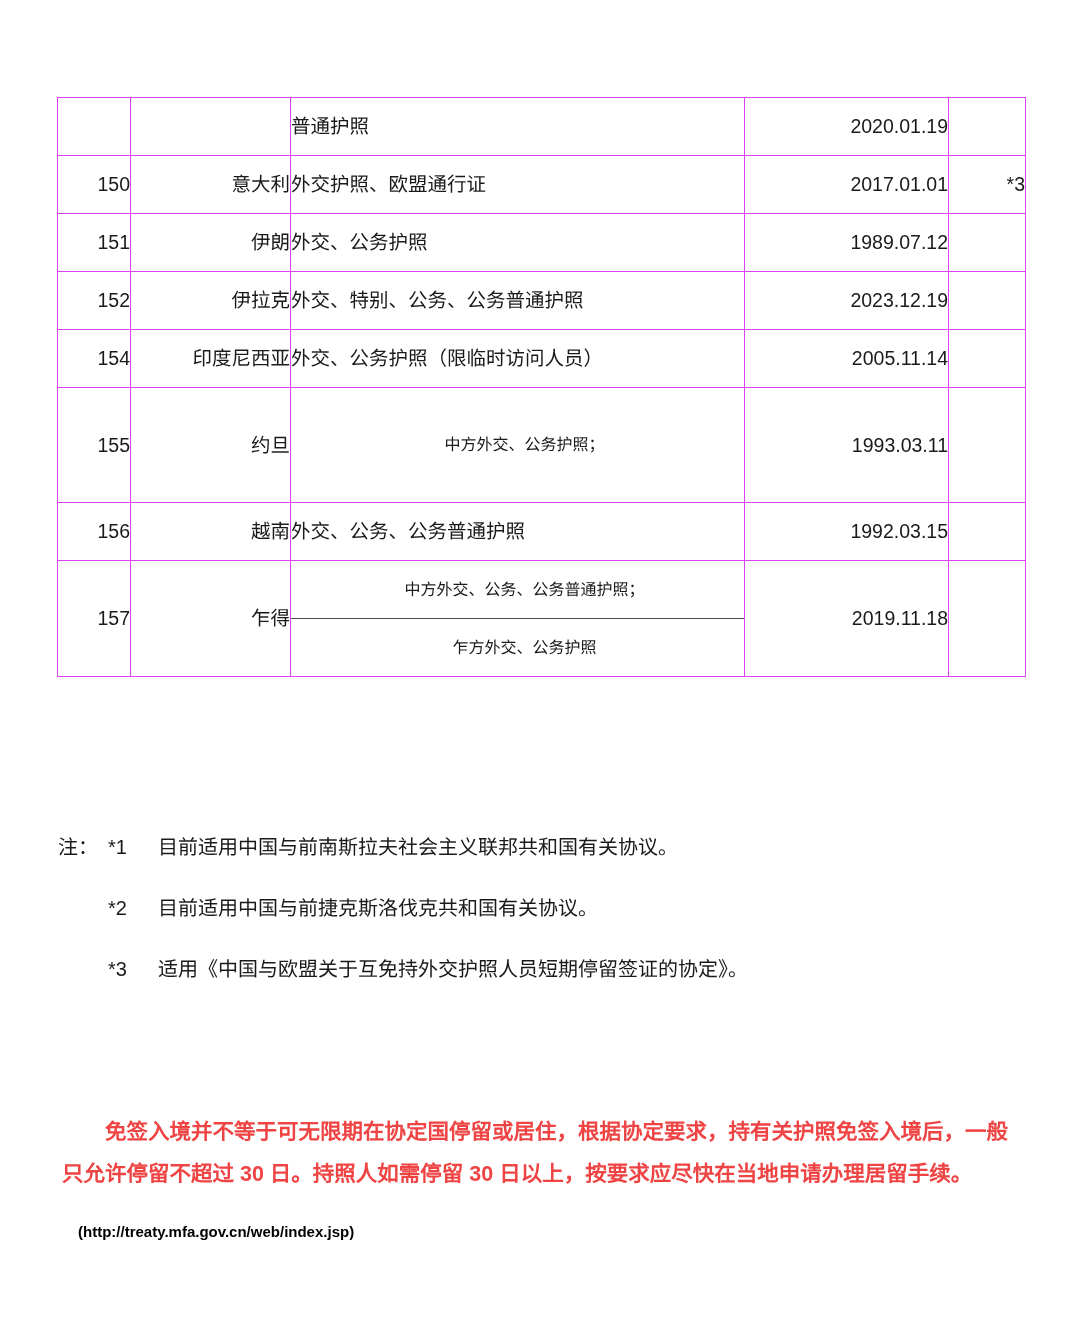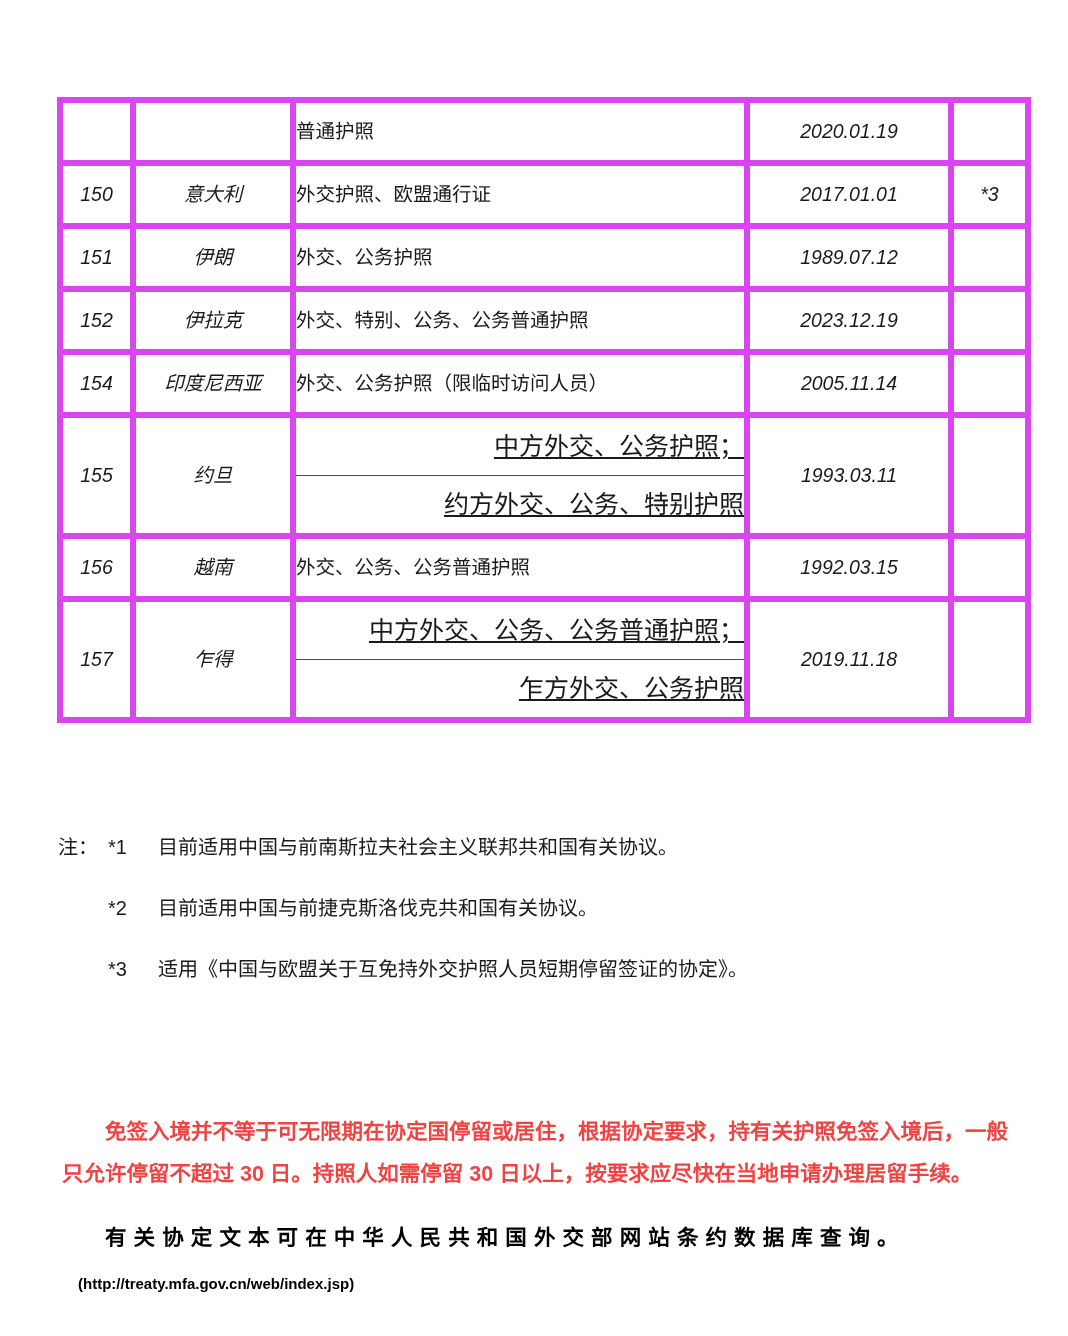--- a/index.html
+++ b/index.html
@@ -34,40 +34,39 @@
 
   table.agreement-table {
     border-collapse: collapse;
     table-layout: fixed;
     width: 968px;
     font-size: 19.5px;
     line-height: 1.45;
   }
 
   table.agreement-table td {
-    border: 6px solid #d946ef;
+    border: 1px solid #d946ef;
     padding: 0;
     vertical-align: middle;
     color: #1a1a1a;
     font-weight: 400;
   }
 
   
   col.c-no     { width: 73px; }
   col.c-country{ width: 160px; }
   col.c-pass   { width: 454px; }
   col.c-date   { width: 204px; }
   col.c-note   { width: 77px; }
 
   .cell-no,
   .cell-country,
   .cell-date,
   .cell-note {
-    text-align: center;
-    font-style: italic;
+    text-align: right;
   }
   .cell-pass {
     text-align: left;
     padding-left: 14px;
   }
 
   .row-std td { height: 57px; }
   .row-first td { height: 57px; }
   .row-tall td { height: 114px; }
 
@@ -79,25 +78,24 @@
   table.sub {
     border-collapse: collapse;
     table-layout: fixed;
     width: 100%;
     height: 100%;
   }
   table.sub td {
     border: none;
     border-bottom: 1px solid #4a4a4a;
     height: 57px;
-    text-align: right;
+    text-align: center;
     padding-left: 14px;
     vertical-align: middle;
-    font-size: 25px;
-    text-decoration: underline;
+    font-size: 16px;
   }
   table.sub tr:last-child td {
     border-bottom: none;
   }
 
   
   .notes {
     position: absolute;
     left: 58px;
     top: 832px;
@@ -223,23 +221,20 @@
         </tr>
 
         <tr class="row-tall">
           <td class="cell-no">155</td>
           <td class="cell-country">约旦</td>
           <td class="split-host">
             <table class="sub">
               <tbody>
                 <tr>
                     <td>中方外交、公务护照；</td>
-                  </tr>
-                <tr>
-                    <td>约方外交、公务、特别护照</td>
                   </tr>
               </tbody>
             </table>
           </td>
           <td class="cell-date">1993.03.11</td>
           <td class="cell-note"></td>
         </tr>
 
         <tr class="row-std">
           <td class="cell-no">156</td>
@@ -291,18 +286,17 @@
       <span class="note-prefix"></span>
       <span class="note-marker">*3</span>
       <span class="note-body">适用《中国与欧盟关于互免持外交护照人员短期停留签证的协定》。</span>
     </div>
 
   </div>
 
   <div class="body-block">
     <p class="bold-para no-indent-last">免签入境并不等于可无限期在协定国停留或居住，根据协定要求，持有关护照免签入境后，一般只允许停留不超过 30 日。持照人如需停留 30 日以上，按要求应尽快在当地申请办理居留手续。</p>
 
-    <p class="spaced-line">有关协定文本可在中华人民共和国外交部网站条约数据库查询。</p>
 
     <p class="url-line">(http://treaty.mfa.gov.cn/web/index.jsp)</p>
   </div>
 
 </div>
 
 </body></html>

